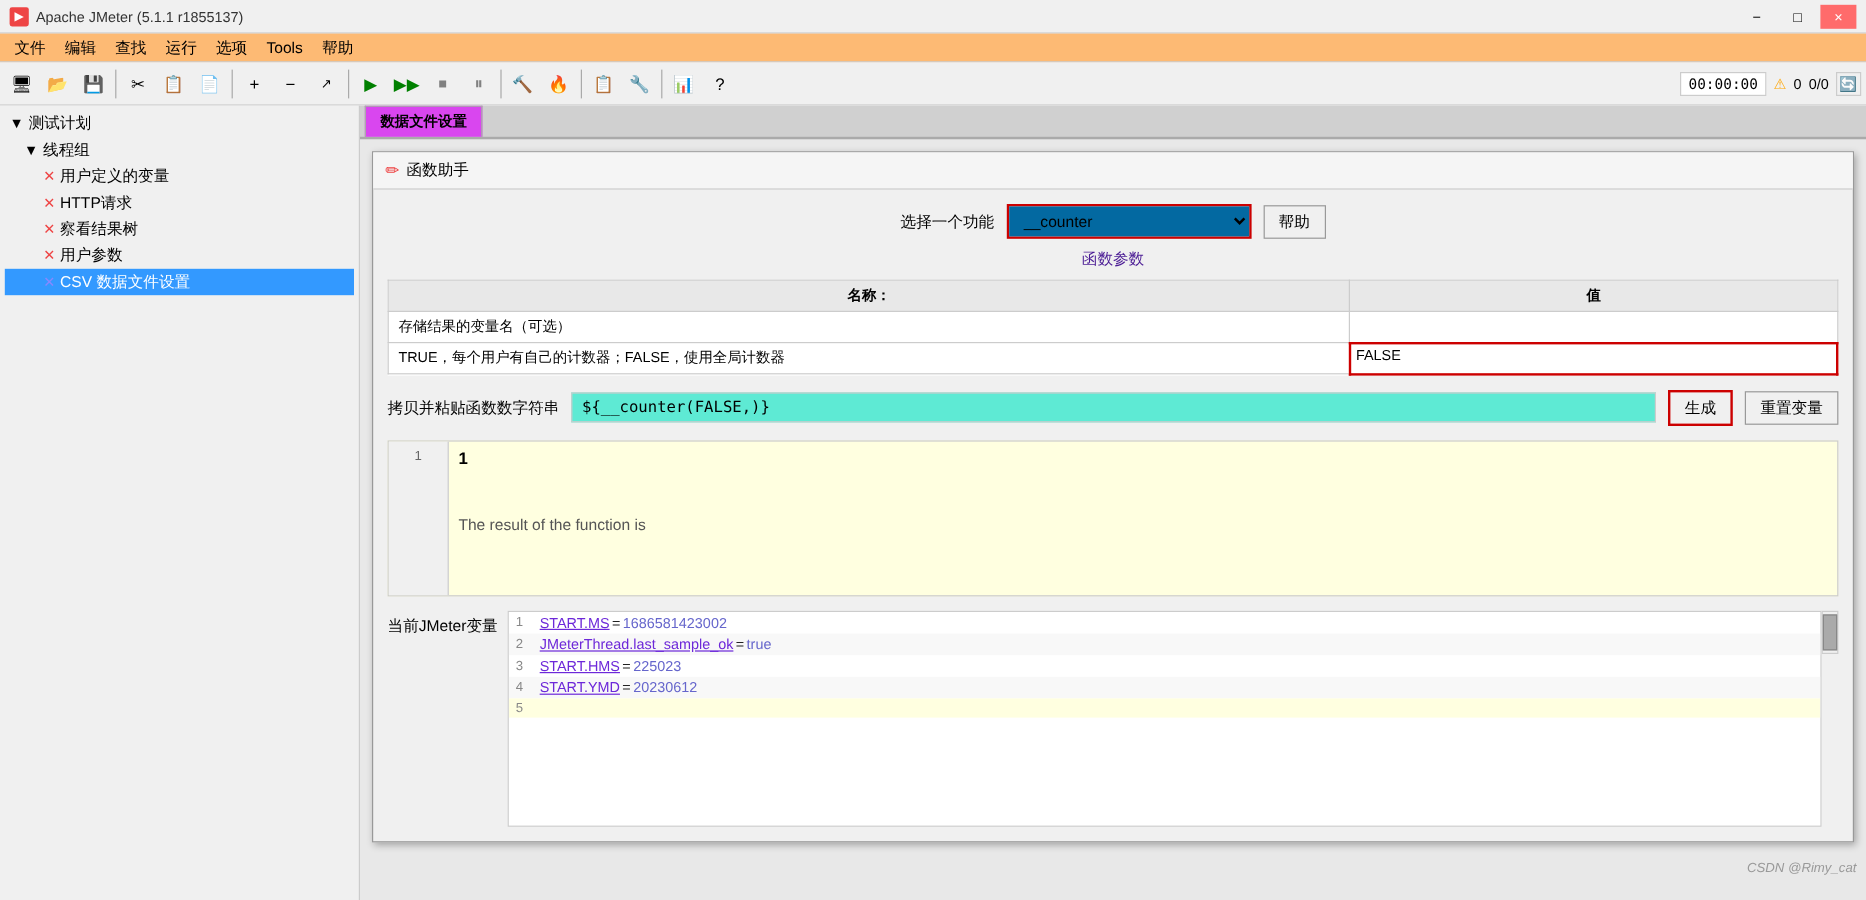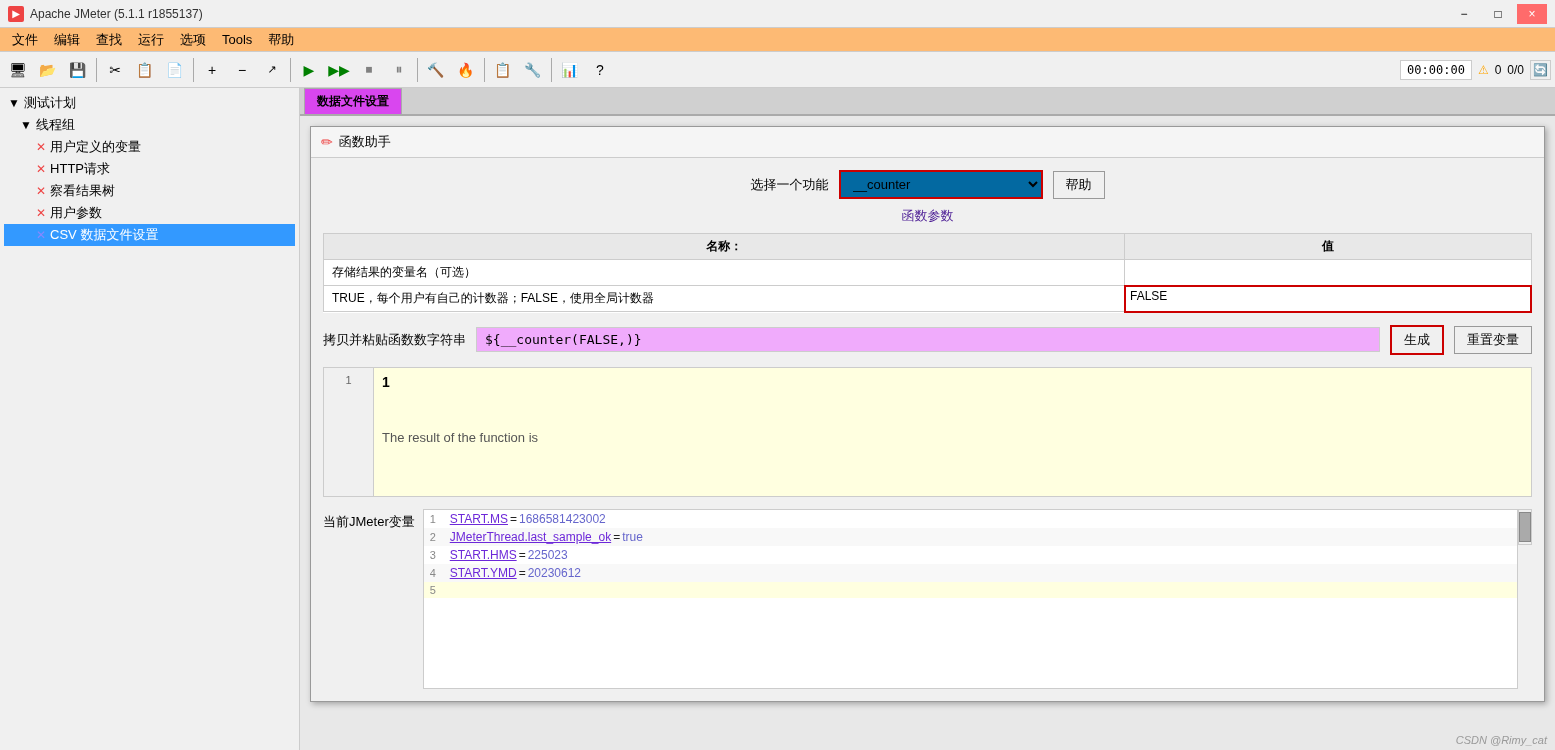--- a/index.html
+++ b/index.html
@@ -202,21 +202,21 @@
       align-items: center;
       gap: 10px;
       margin-bottom: 12px;
     }
     .gen-label { font-size: 13px; white-space: nowrap; }
     .gen-input {
       flex: 1;
       padding: 4px 8px;
       font-size: 13px;
       border: 1px solid #ccc;
-      background: #f0abfc;
+      background: #5eead4;
       font-family: monospace;
     }
     .gen-btn {
       padding: 4px 12px;
       background: #f0f0f0;
       border: 2px solid #cc0000;
       cursor: pointer;
       font-size: 13px;
     }
     .reset-btn {
@@ -306,21 +306,21 @@
       width: 12px;
       height: 30px;
       background: #aaa;
       margin: 2px auto;
       border: 1px solid #888;
     }
 
     
     .watermark {
       position: absolute;
-      bottom: 4px;
+      bottom: 20px;
       right: 8px;
       font-size: 11px;
       color: #999;
       font-style: italic;
     }
   </style>
 </head>
 <body>
 
 <div class="title-bar">

